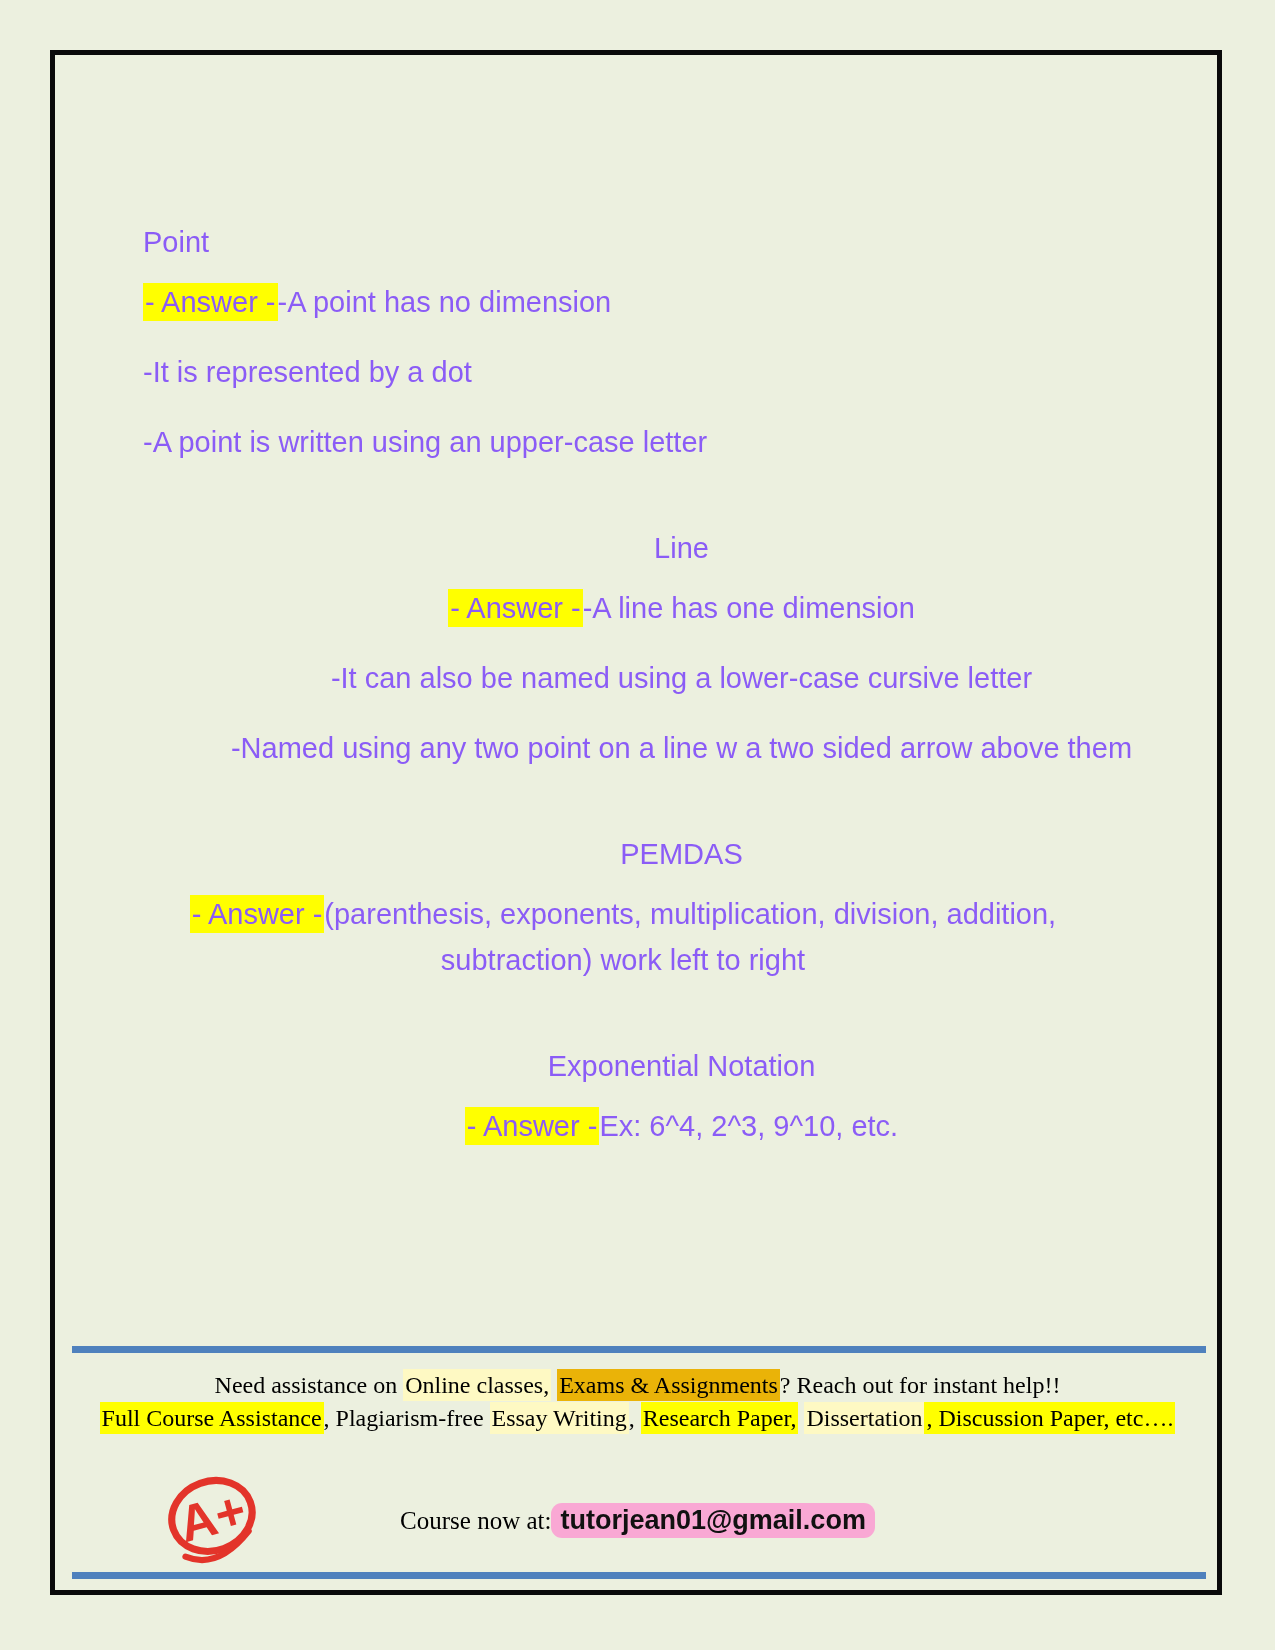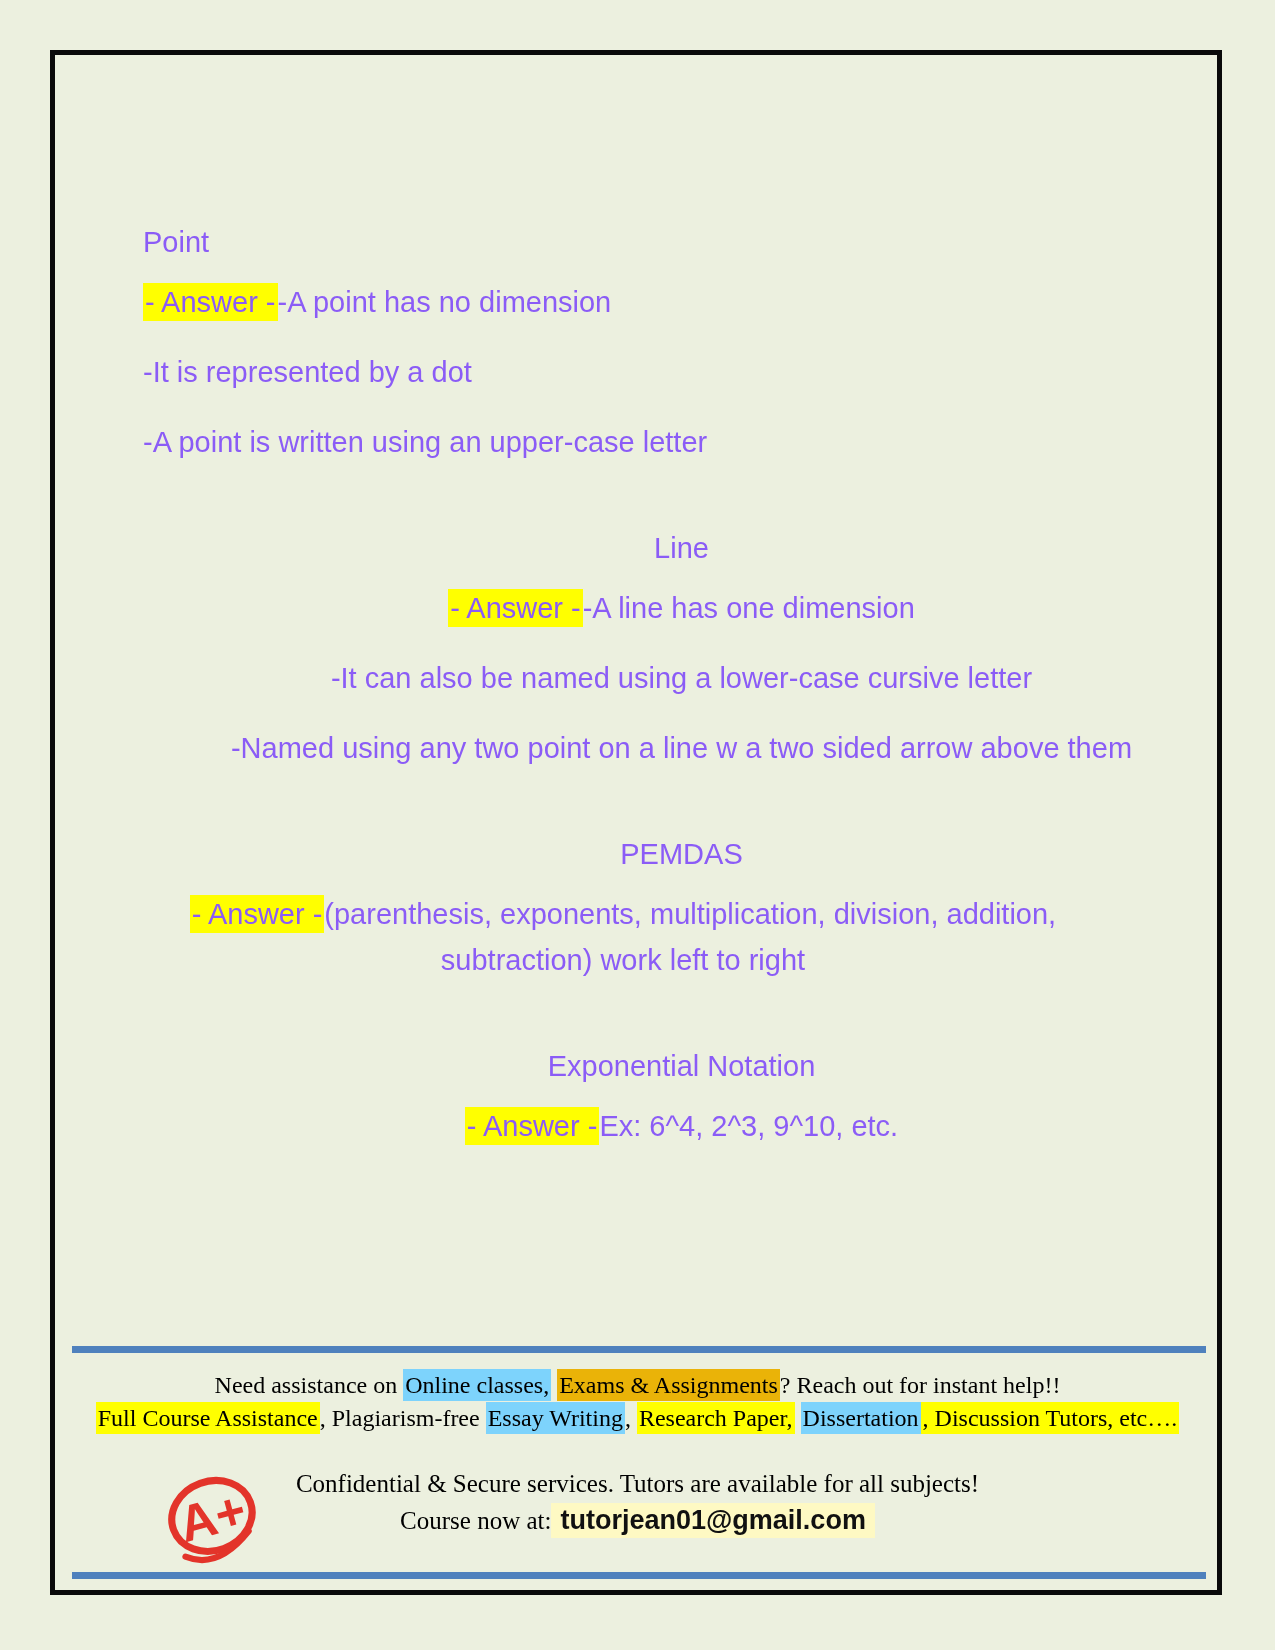--- a/index.html
+++ b/index.html
@@ -10,36 +10,36 @@
   .content{position:absolute;left:55px;top:55px;width:1165px;
            padding:164px 0 0 88px;box-sizing:border-box;
            color:#8b5cf6;font-size:29px;line-height:46px;}
   .qa{margin:0;}
   .qa + .qa{margin-top:60px;text-align:center;}
   .qa p{margin:0 0 24px 0;}
   .qa .qa-title{margin:0 0 14px 0;}
   .qa-answer.wrap{max-width:960px;}
   .hl{padding:3px 2px;}
   .hl-yellow{background:#ffff00;}
-  .hl-cyan{background:#7dd3fc;}
+  .hl-cyan{background:#fef9c3;}
   .hl-green{background:#eab308;}
   .divider{position:absolute;left:72px;width:1134px;height:7px;background:#4f81bd;}
   .divider-top{top:1346px;}
   .divider-bottom{top:1572px;}
   .banner{position:absolute;left:55px;width:1165px;text-align:center;
           font-family:"Liberation Serif",serif;font-size:24px;line-height:33px;color:#000;}
   .banner-1{top:1369px;}
   .banner-2{top:1402px;}
   .tagline{position:absolute;left:55px;top:1470px;width:1165px;text-align:center;
            font-family:"Liberation Serif",serif;font-size:25px;color:#000;}
   .email-row{position:absolute;left:55px;top:1503px;width:1165px;text-align:center;
              font-family:"Liberation Serif",serif;font-size:25px;color:#000;}
-  .email-addr{display:inline-block;background:#fef9c3;
+  .email-addr{display:inline-block;background:#f9a8d4;
               font-family:"Liberation Sans",sans-serif;font-weight:bold;
-              font-size:27px;padding:2px 9px;color:#111;}
+              font-size:27px;padding:2px 9px;color:#111;border-radius:11px;}
   .logo{position:absolute;left:163px;top:1470px;width:102px;height:102px;}
 </style>
 </head>
 <body>
 
 <div class="page">
   <div class="frame"></div>
 
   <div class="content">
 
@@ -66,26 +66,25 @@
       <p class="qa-title">Exponential Notation</p>
       <p class="qa-answer"><span class="hl hl-yellow">- Answer -</span><span>Ex: 6^4, 2^3, 9^10, etc.</span></p>
     </section>
 
   </div>
 
   <div class="divider divider-top"></div>
 
   <div class="banner banner-1"><span>Need assistance on </span><span class="hl hl-cyan">Online classes,</span><span> </span><span class="hl hl-green">Exams &amp; Assignments</span><span>? Reach out for instant help!!</span></div>
 
-  <div class="banner banner-2"><span class="hl hl-yellow">Full Course Assistance</span><span>, Plagiarism-free </span><span class="hl hl-cyan">Essay Writing</span><span>, </span><span class="hl hl-yellow">Research Paper,</span><span> </span><span class="hl hl-cyan">Dissertation</span><span class="hl hl-yellow">, Discussion Tutors, etc….</span></div>
+  <div class="banner banner-2"><span class="hl hl-yellow">Full Course Assistance</span><span>, Plagiarism-free </span><span class="hl hl-cyan">Essay Writing</span><span>, </span><span class="hl hl-yellow">Research Paper,</span><span> </span><span class="hl hl-cyan">Dissertation</span><span class="hl hl-yellow">, Discussion Paper, etc….</span></div>
 
   <svg class="logo" viewBox="0 0 100 100" aria-hidden="true">
     <ellipse cx="48" cy="45" rx="40" ry="34" fill="none" stroke="#e3342a" stroke-width="7" transform="rotate(-20 48 45)"></ellipse>
     <path d="M22 85 Q54 98 84 60" fill="none" stroke="#e3342a" stroke-width="6" stroke-linecap="round"></path>
     <text x="49" y="63" font-size="50" font-weight="bold" fill="#e3342a" text-anchor="middle" font-family="Liberation Sans, sans-serif" transform="rotate(-15 50 48)">A+</text>
   </svg>
 
-  <div class="tagline">Confidential &amp; Secure services. Tutors are available for all subjects!</div>
 
   <div class="email-row"><span>Course now at:</span><span class="email-addr">tutorjean01@gmail.com</span></div>
 
   <div class="divider divider-bottom"></div>
 </div>
 
 </body></html>

